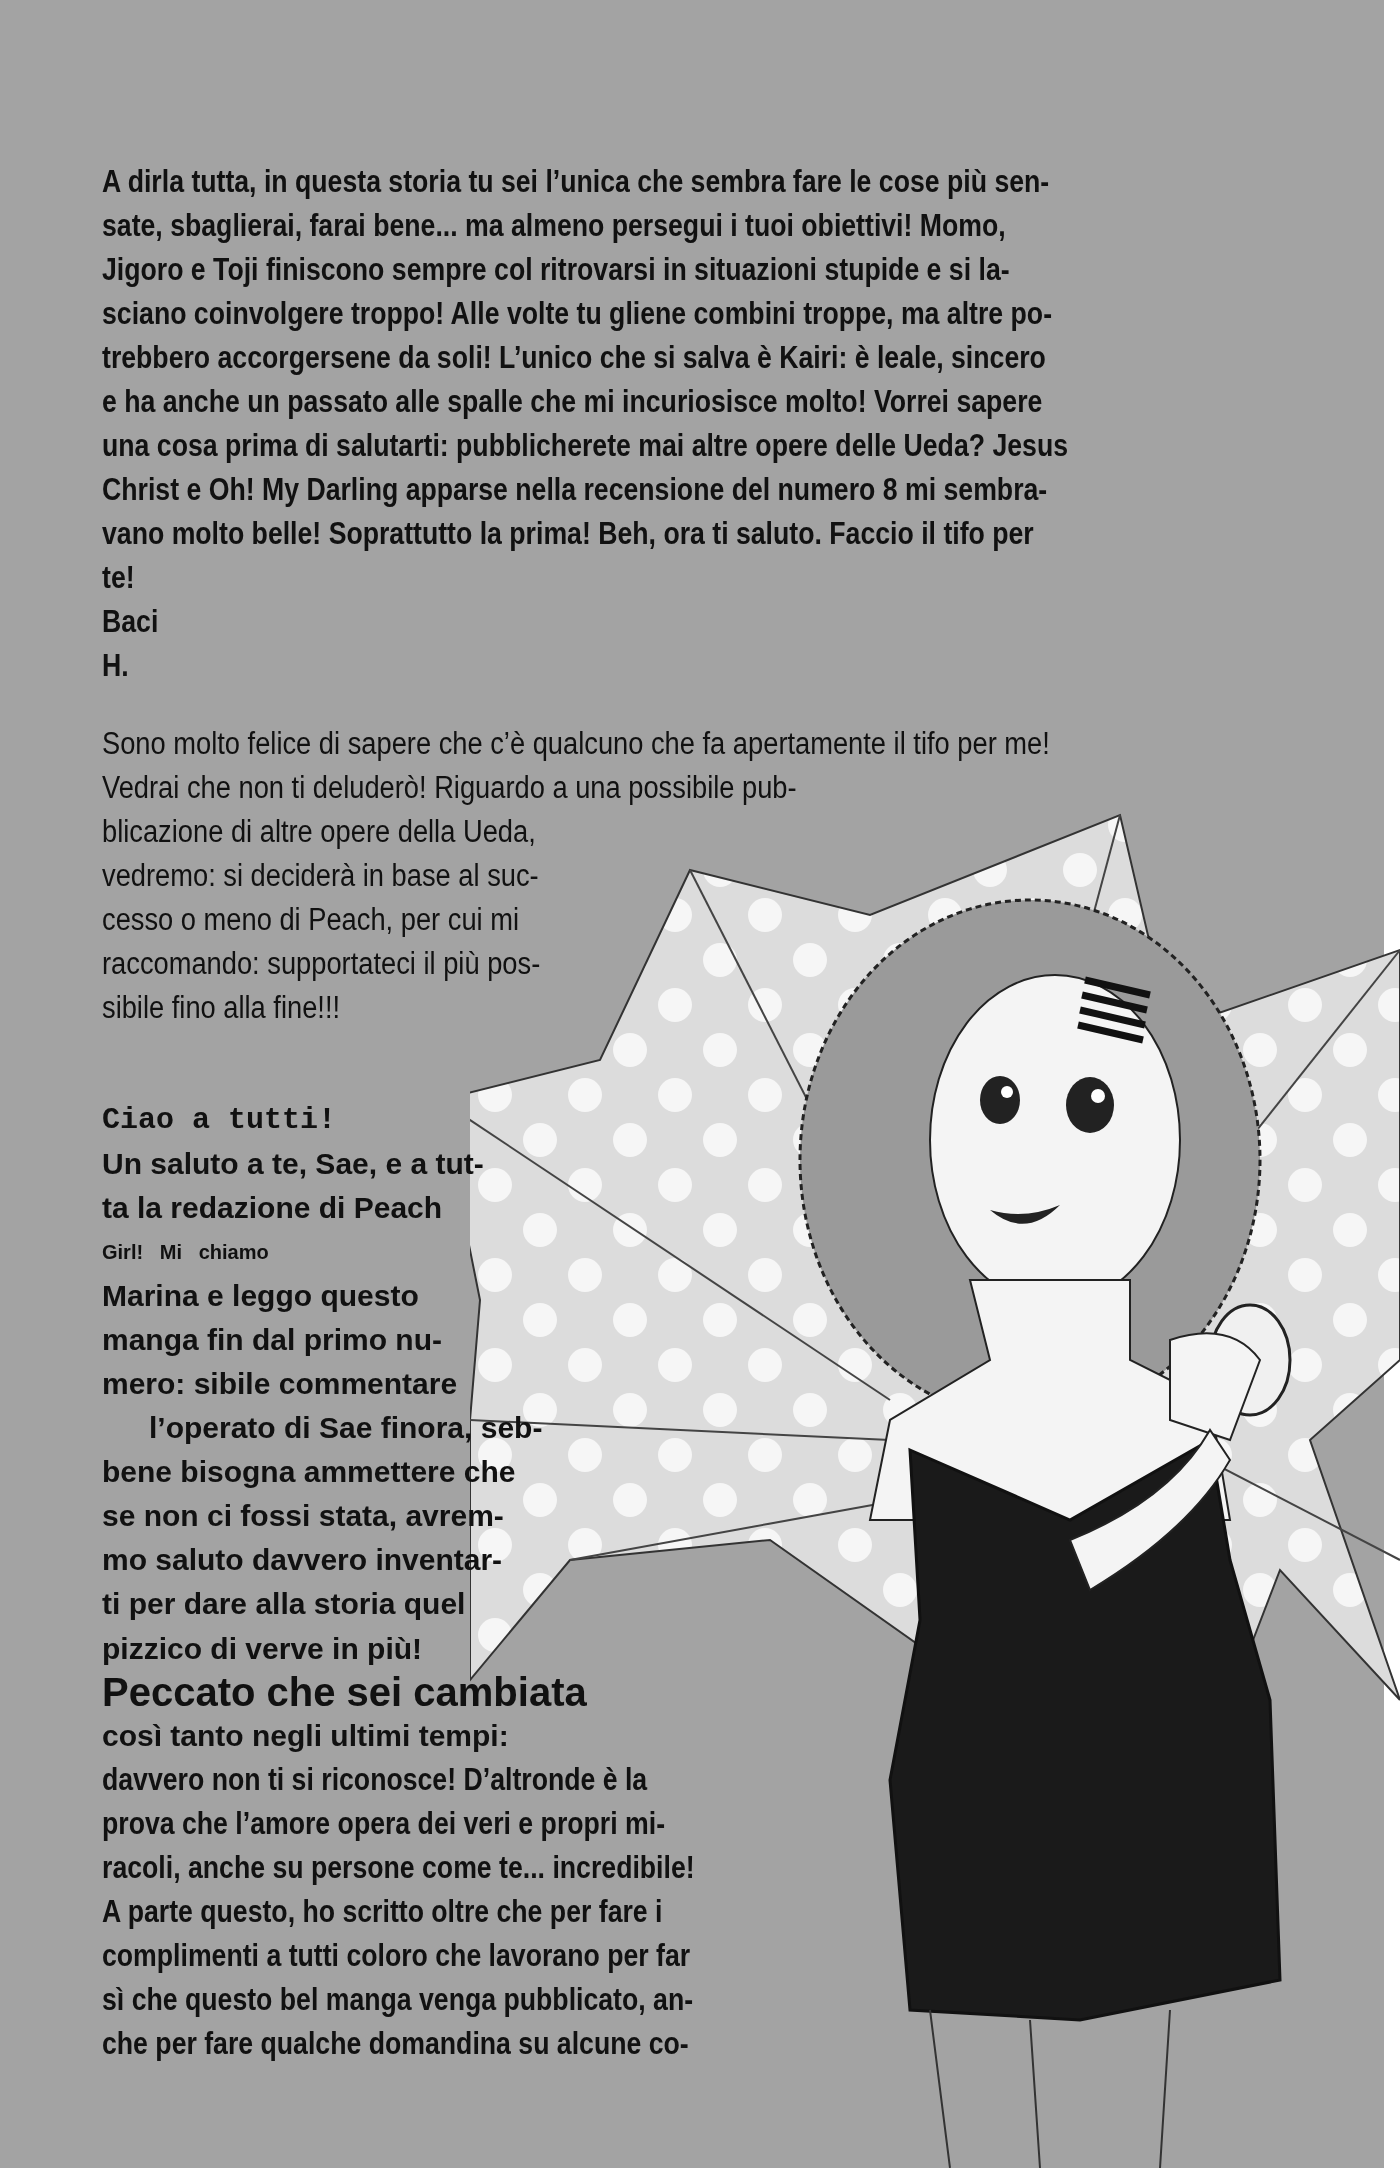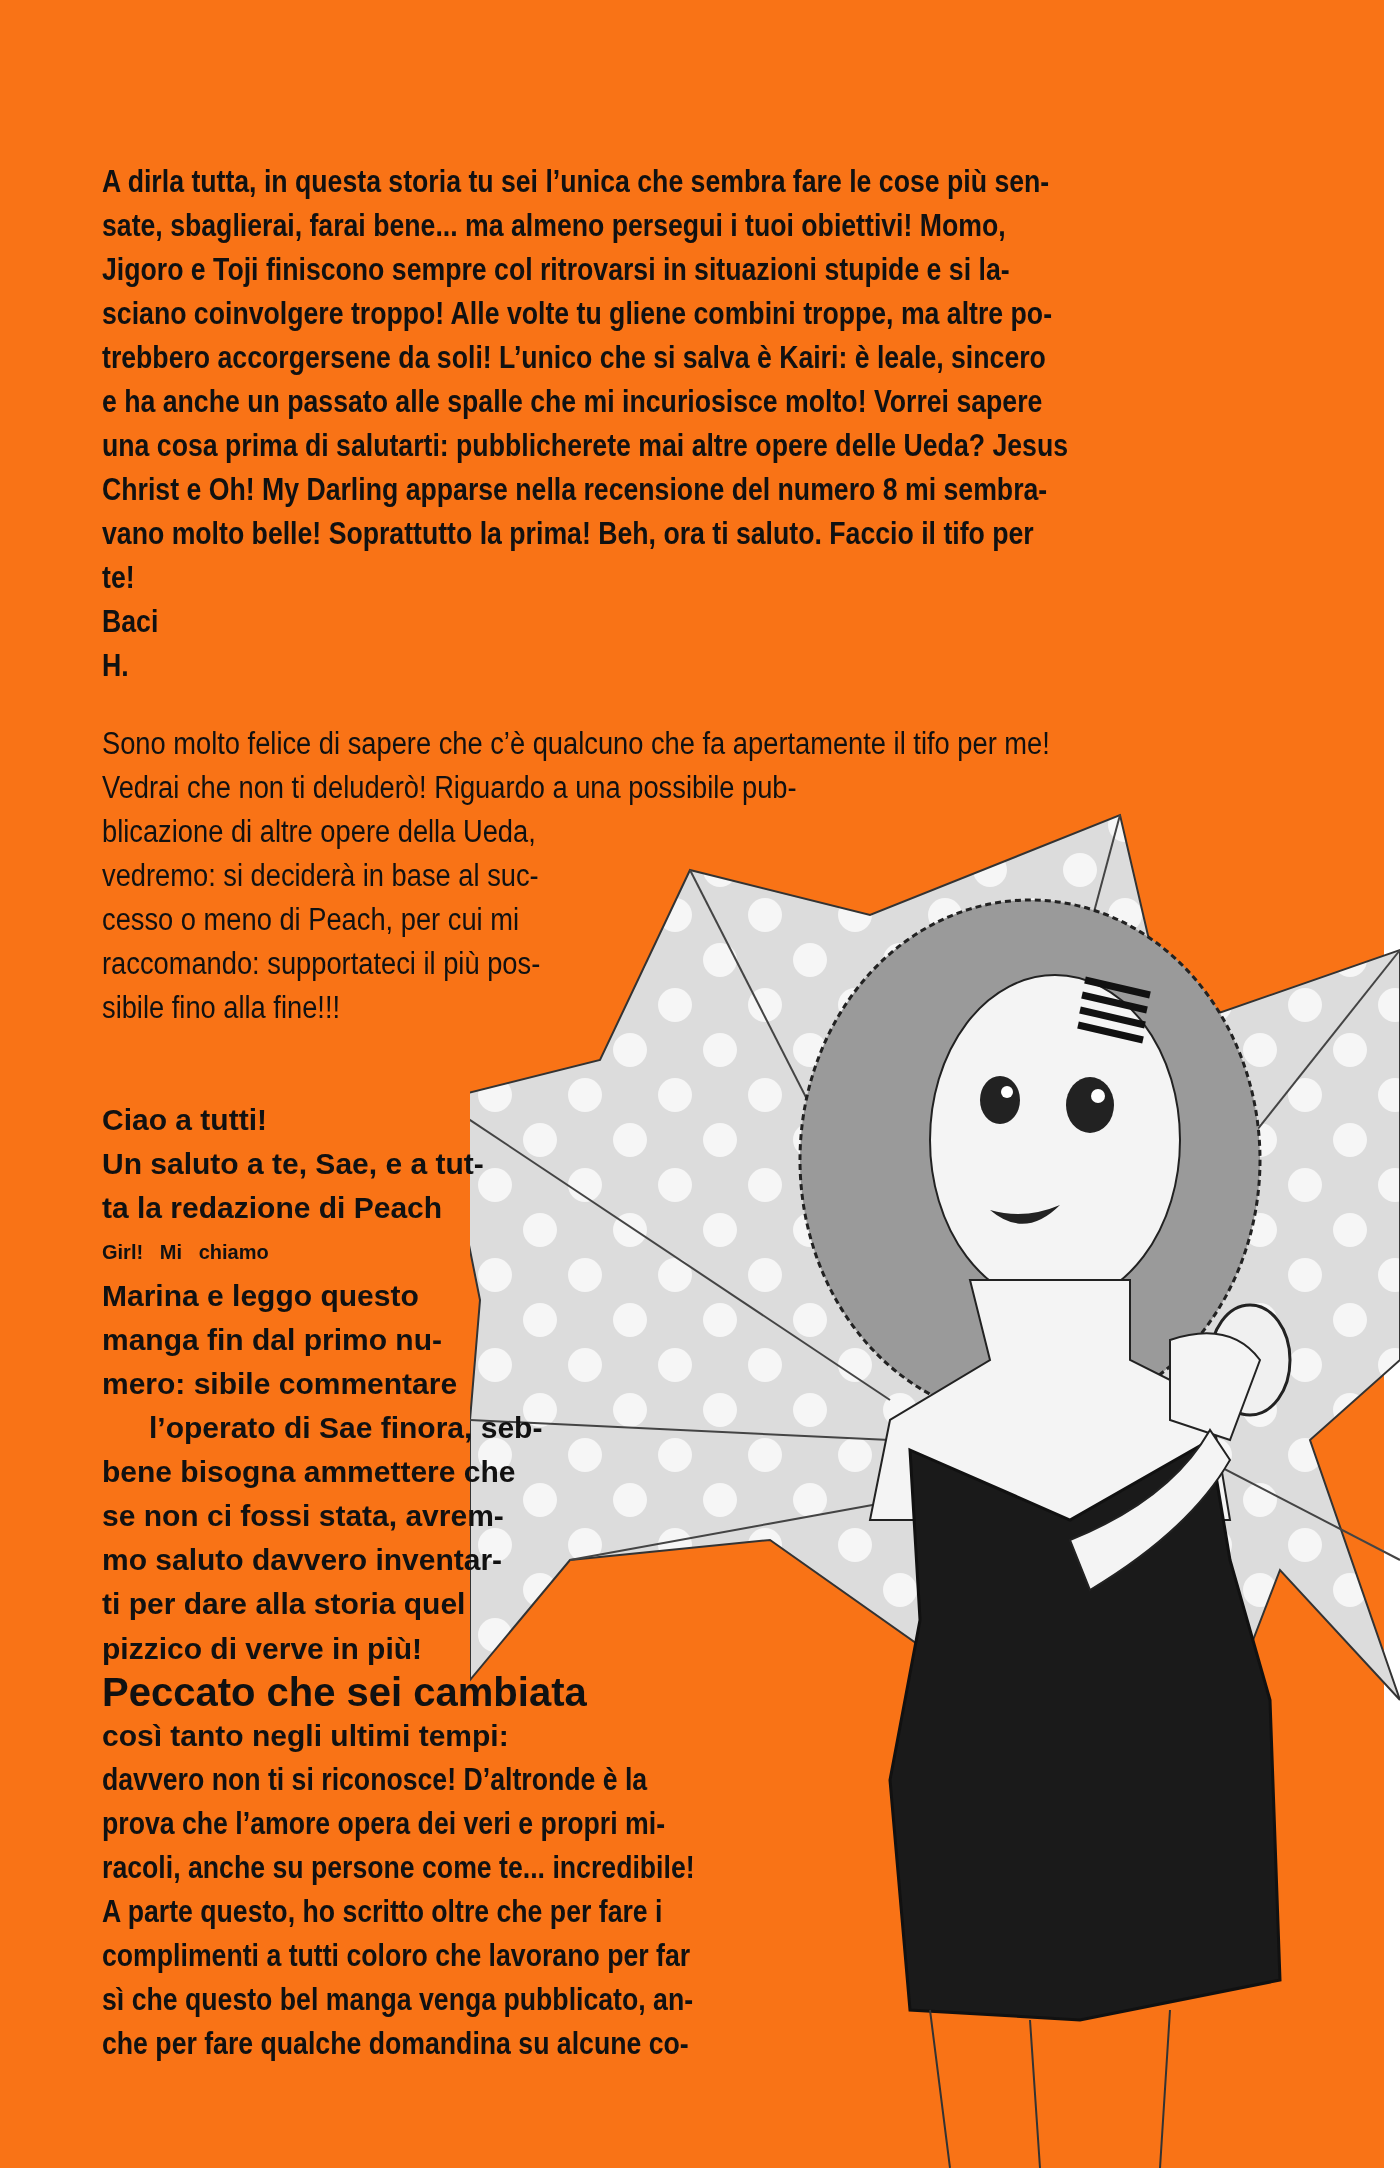--- a/index.html
+++ b/index.html
@@ -1,17 +1,17 @@
 <!DOCTYPE html>
 <html><head>
 <meta charset="utf-8">
 <style>
   html, body { margin:0; padding:0; background:#ffffff; }
   body { width:1400px; height:2168px; position:relative; overflow:hidden; font-family:"Liberation Sans", sans-serif; color:#111; }
-  .page { position:absolute; left:0; top:0; width:1384px; height:2168px; background:#f97316; }
+  .page { position:absolute; left:0; top:0; width:1384px; height:2168px; background:#a3a3a3; }
   .line { position:absolute; left:102px; white-space:nowrap; font-size:31px; line-height:40px; }
   .bold { font-weight:bold; transform-origin:left top; }
   .cond { transform:scaleX(0.86); }
   .reg { font-weight:normal; transform:scaleX(0.88); transform-origin:left top; }
   .illustration { position:absolute; left:470px; top:800px; width:930px; height:1368px; }
 </style>
 </head>
 <body>
 
 <div class="page">
@@ -89,21 +89,21 @@
     <path d="M700 540 Q760 520 790 560 L760 640 L700 620Z" fill="#f4f4f4" stroke="#222" stroke-width="2"></path>
 
     <path d="M440 650 L600 720 L740 640 L760 760 L800 900 L810 1180 L610 1220 L440 1210 L420 980 L450 820Z" fill="#1a1a1a" stroke="#111" stroke-width="3"></path>
 
     <path d="M600 740 Q700 700 740 630 L760 660 Q720 730 620 790Z" fill="#f4f4f4" stroke="#222" stroke-width="2"></path>
 
     <path d="M460 1210 L480 1368 M560 1220 L570 1368 M700 1210 L690 1368" stroke="#333" stroke-width="2" fill="none"></path>
   </svg>
 
   <div>
-    <div class="line bold" style="top:1100px; font-size:30px;">Ciao a tutti!</div>
+    <div class="line bold" style="top:1100px; font-size:30px;font-family:Liberation Mono, monospace;">Ciao a tutti!</div>
     <div class="line bold" style="top:1144px; font-size:30px;">Un saluto a te, Sae, e a tut-</div>
     <div class="line bold" style="top:1188px; font-size:30px;text-align:center;">ta la redazione di Peach</div>
     <div class="line bold" style="top:1232px; font-size:20px; white-space:pre;">Girl!   Mi   chiamo</div>
     <div class="line bold" style="top:1276px; font-size:30px;">Marina e leggo questo</div>
     <div class="line bold" style="top:1320px; font-size:30px;">manga fin dal primo nu-</div>
     <div class="line bold" style="top:1364px; font-size:30px;">mero: sibile commentare</div>
     <div class="line bold" style="top:1408px; font-size:30px;margin-left:47px;">l’operato di Sae finora, seb-</div>
     <div class="line bold" style="top:1452px; font-size:30px;">bene bisogna ammettere che</div>
     <div class="line bold" style="top:1496px; font-size:30px;">se non ci fossi stata, avrem-</div>
     <div class="line bold" style="top:1540px; font-size:30px;">mo saluto davvero inventar-</div>

